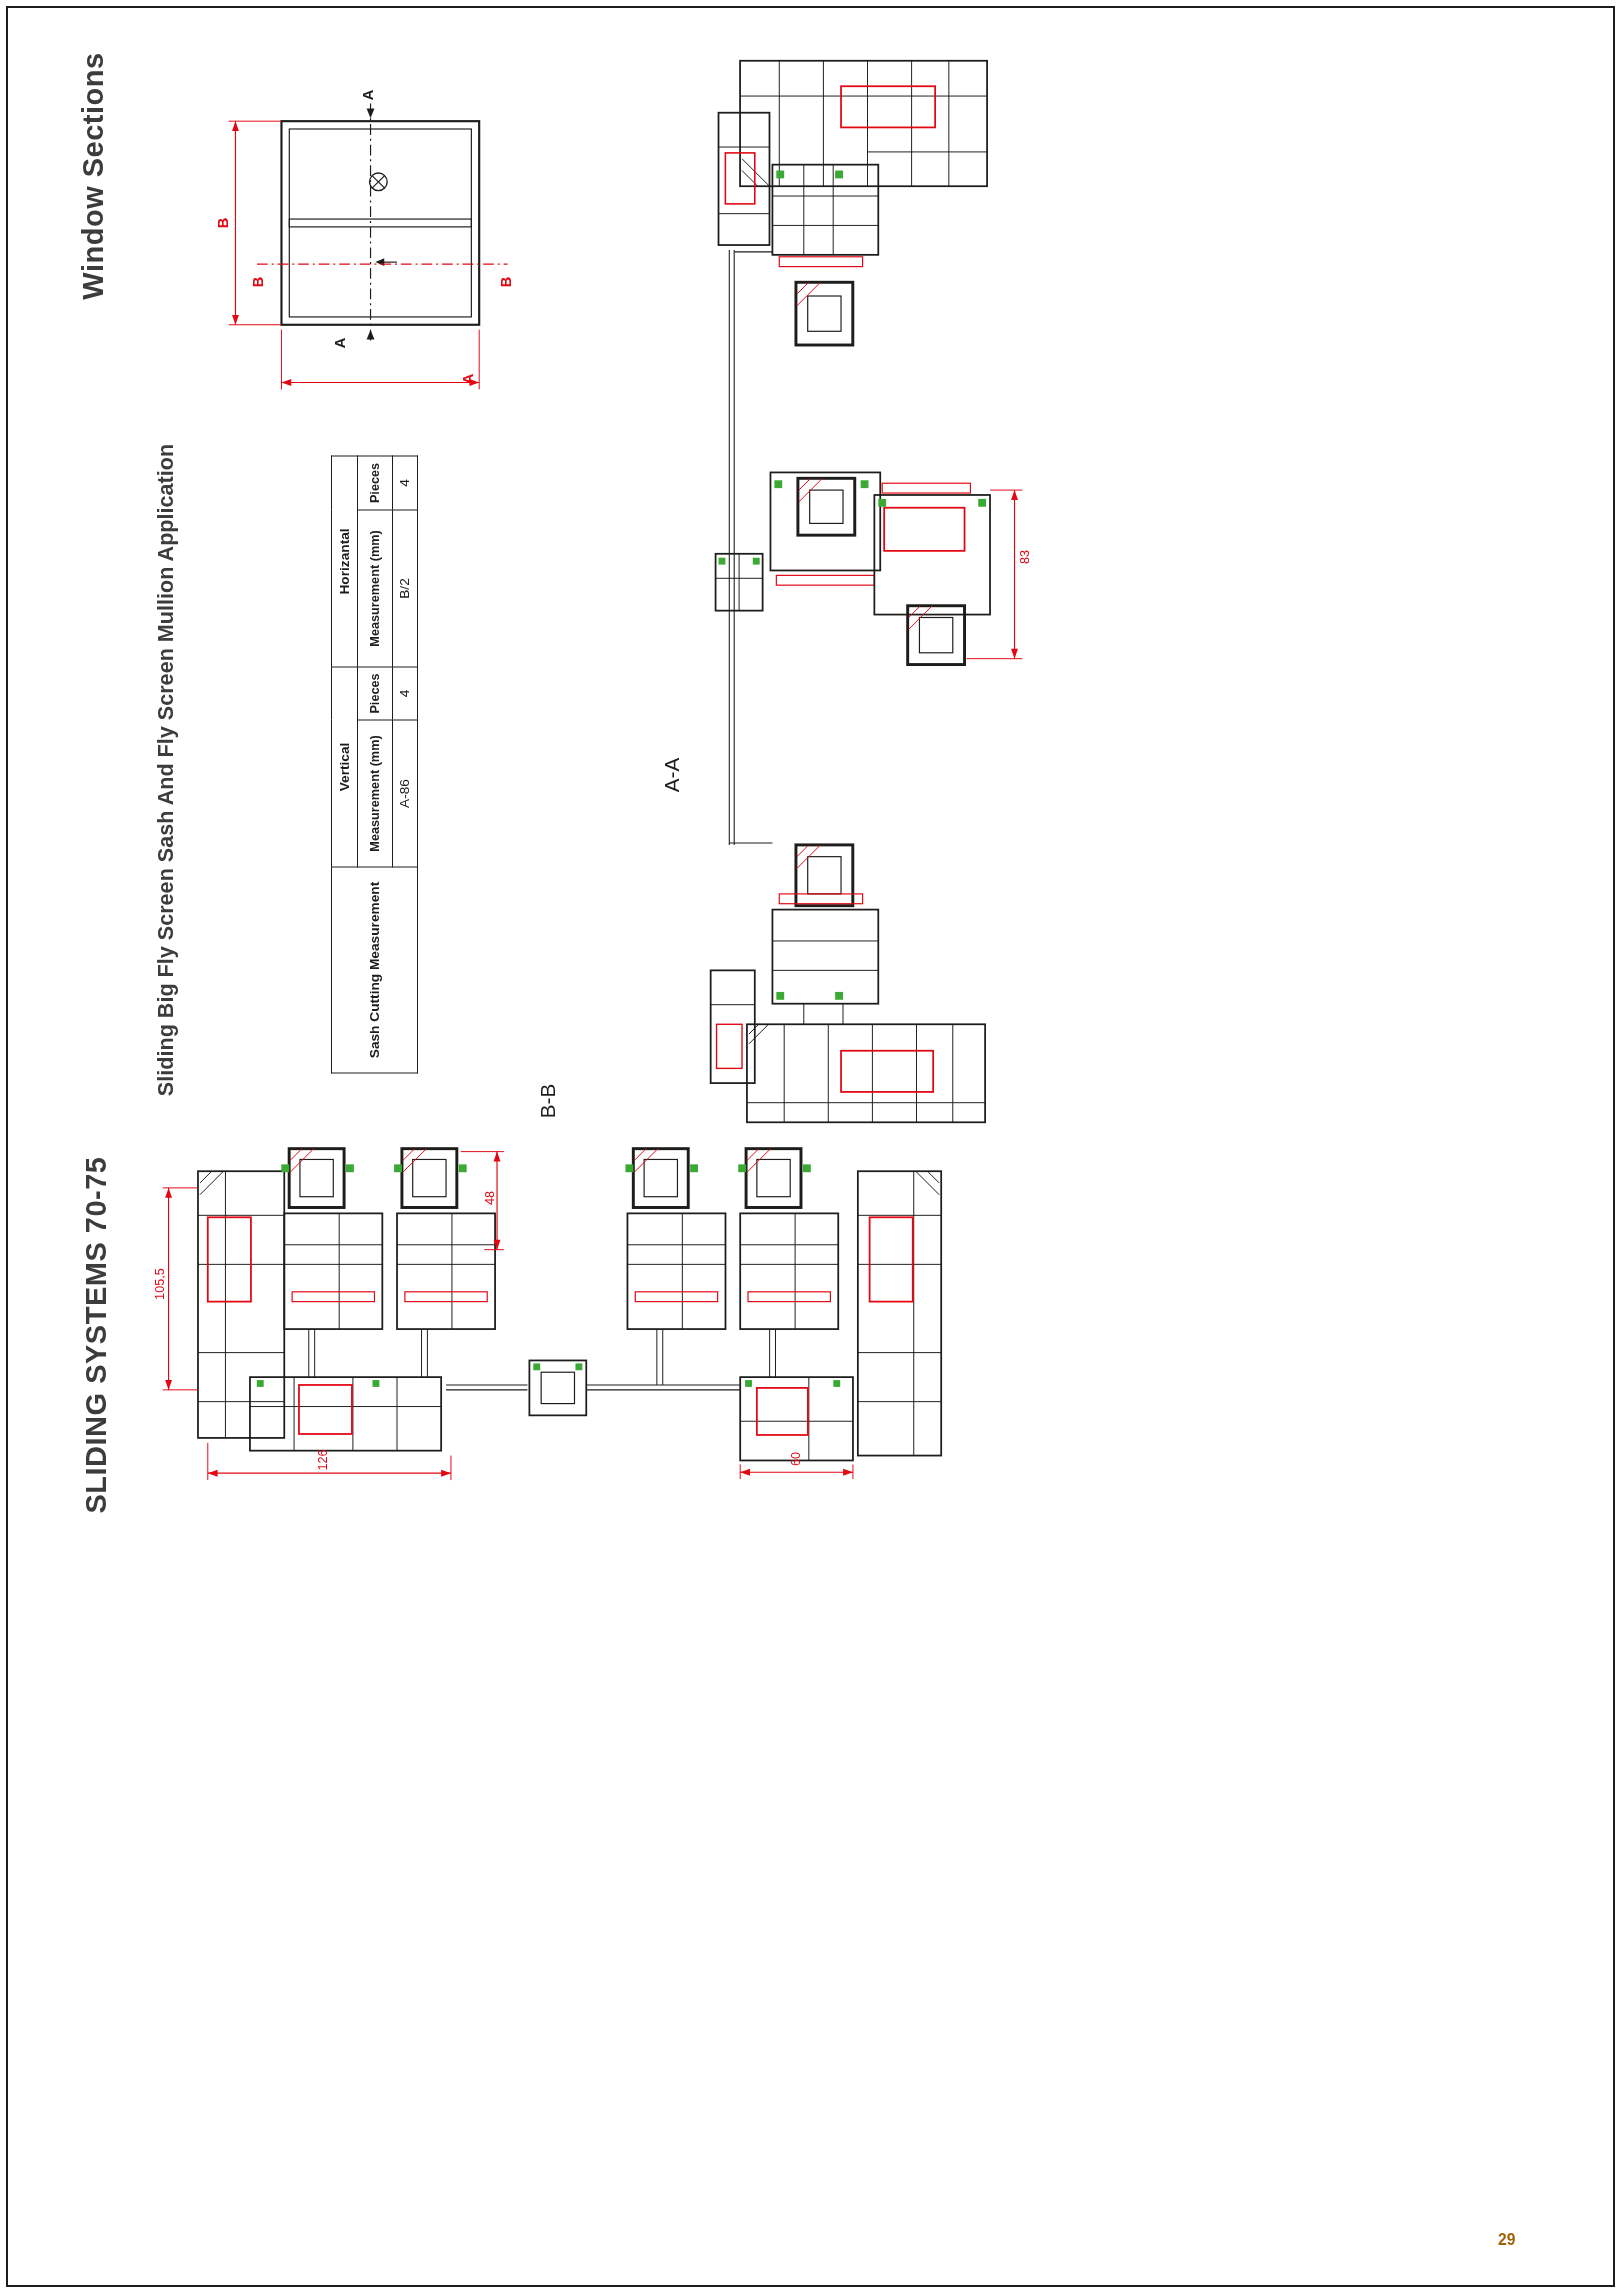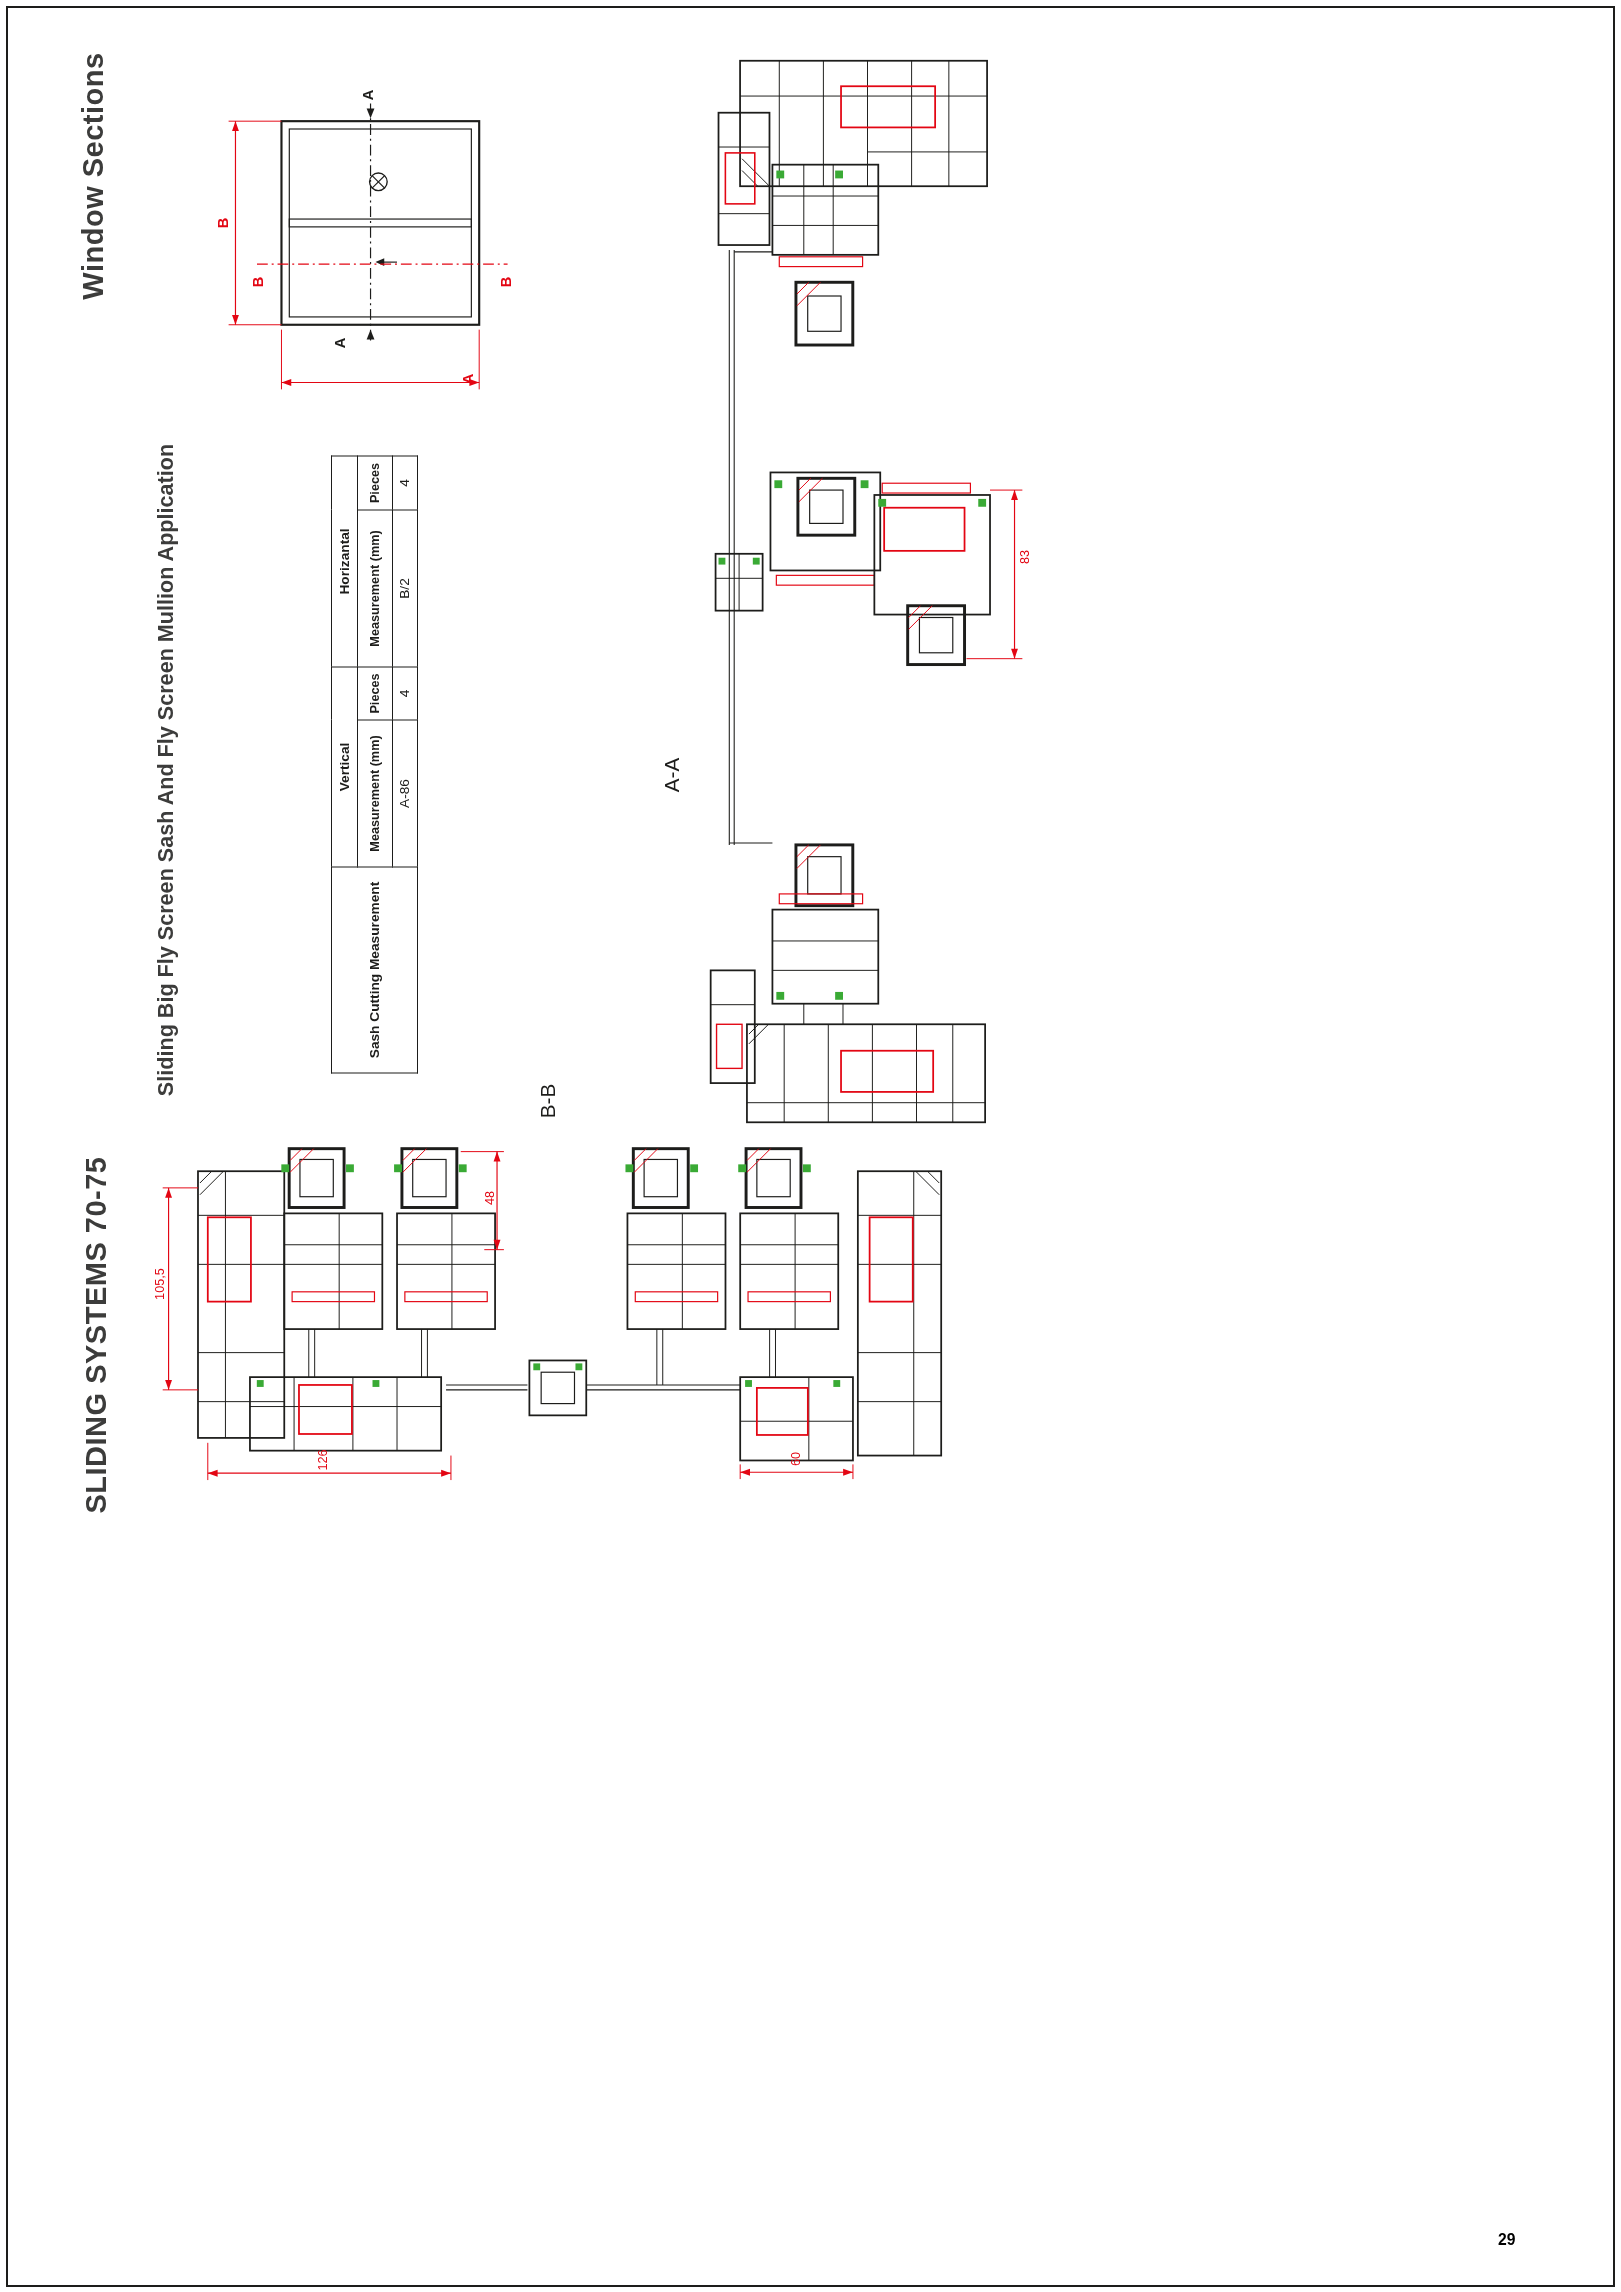--- a/index.html
+++ b/index.html
@@ -14,21 +14,21 @@
   
   .vlabel { position:absolute; white-space:nowrap;
             transform: translate(-50%,-50%) rotate(-90deg); }
 
   .h1 { font-size:29px; font-weight:700; color:#3c3c3b; letter-spacing:0.5px; }
   .h2 { font-size:21.6px; font-weight:700; color:#3c3c3b; }
   .seclabel { font-size:20.6px; font-weight:400; color:#1d1d1b; }
   .marker { font-size:14.7px; font-weight:700; color:#1d1d1b; }
   .marker.red { color:#e30613; }
   .dim { font-size:12.7px; font-weight:400; color:#e30613; }
-  .pageno { position:absolute; font-size:15.7px; font-weight:700; color:#000000; }
+  .pageno { position:absolute; font-size:15.7px; font-weight:700; color:#a16207; }
 
   
   .cut-wrap { position:absolute; left:374px; top:765px; width:617px; height:86px;
               transform: translate(-50%,-50%) rotate(-90deg); }
   table.cut { border-collapse:collapse; width:617px; height:86px; table-layout:fixed;
               font-family:"Liberation Sans", sans-serif; }
   table.cut td { border:1.4px solid #1d1d1b; text-align:center; vertical-align:middle;
                  padding:0; background:#ffffff; overflow:hidden; }
   td.rowhead { font-weight:700; font-size:13.7px; }
   td.ghead   { background:#d8d8d8; font-weight:700; font-size:13.7px; }

